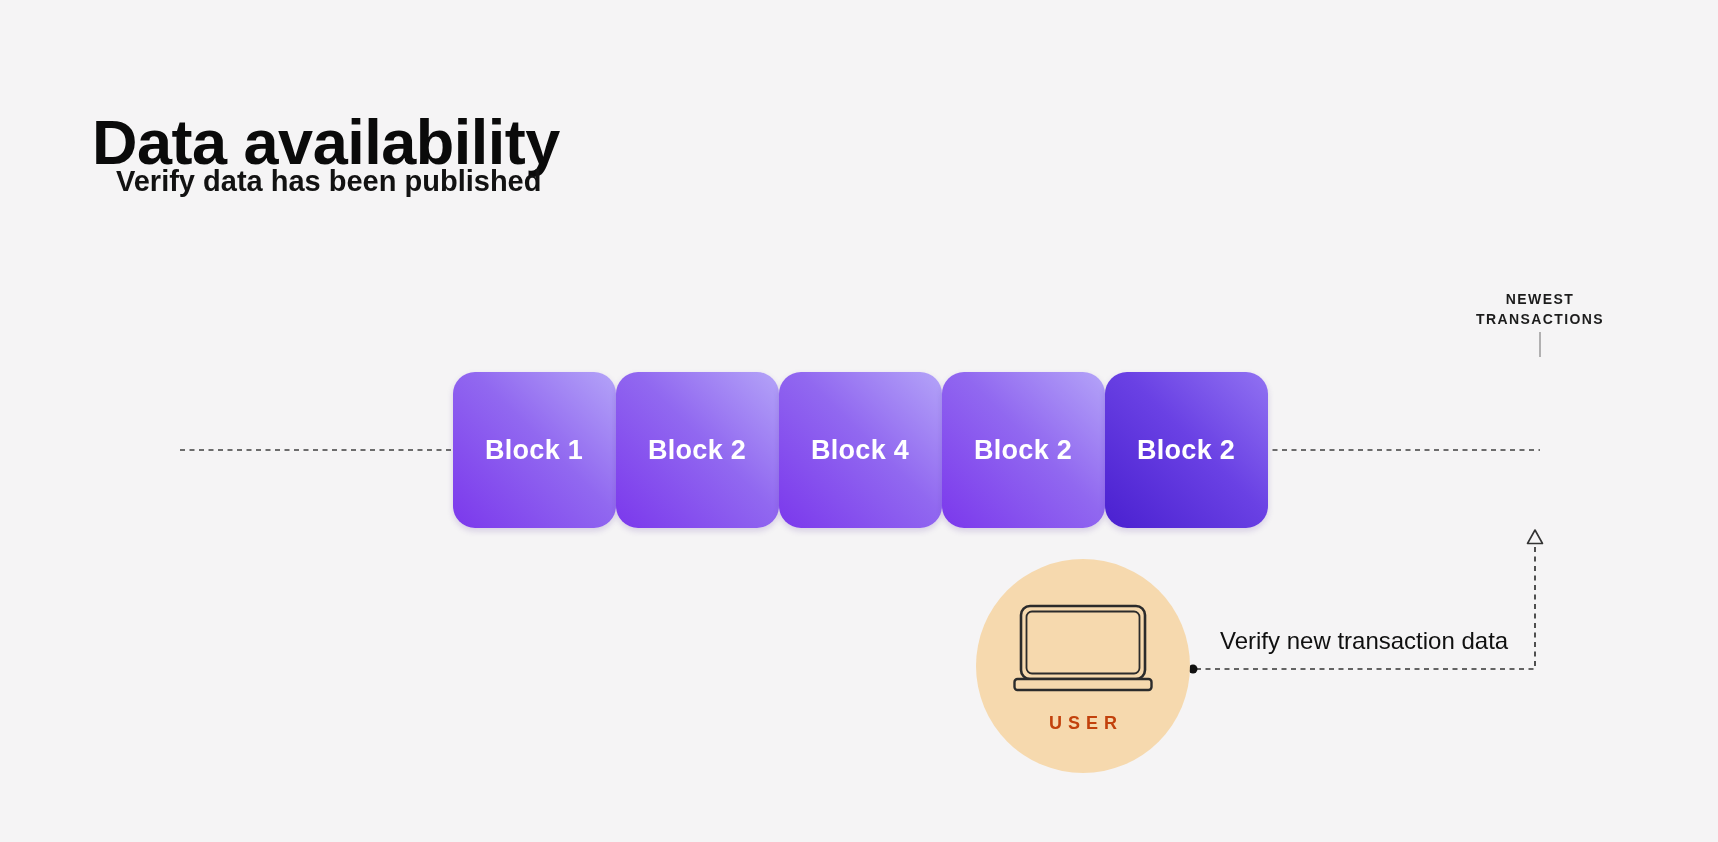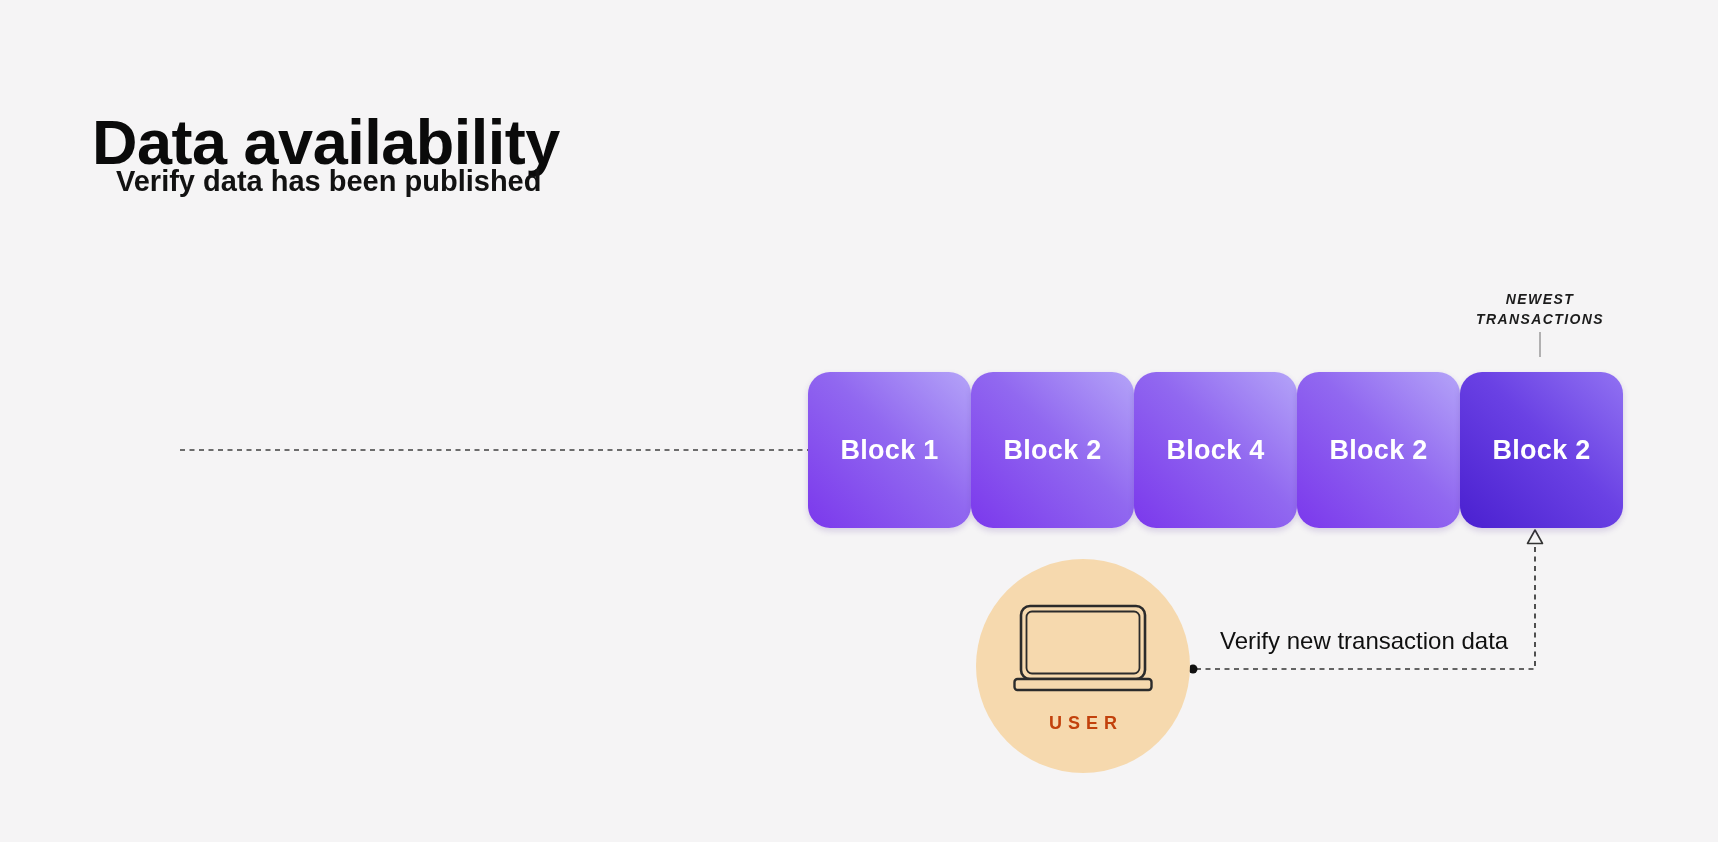--- a/index.html
+++ b/index.html
@@ -15,39 +15,39 @@
     font-size:63px; font-weight:700; letter-spacing:-0.5px;
     color:#0a0a0a; line-height:1.1;
   }
   .page-subtitle{
     position:absolute; left:93px; top:163px;
     font-size:29px; font-weight:700; color:#121212; line-height:1.3;margin-left:23px;
   }
   
   .blocks-row{
     position:absolute; left:97px; top:372px; width:1526px; height:156px;
-    display:flex; justify-content:flex-end; z-index:2;
+    display:flex; justify-content:center; z-index:2;
   }
   .block{
     width:163px; height:156px; border-radius:22px;
     background:linear-gradient(45deg,#7B38EC 0%,#9168F0 55%,#B4A4F8 100%);
     display:flex; align-items:center; justify-content:center;
     box-shadow:0 3px 6px rgba(70,35,150,0.18);
   }
   .block.dark{
     background:linear-gradient(45deg,#4A20D0 0%,#6A41E4 55%,#9172F2 100%);
   }
   .block-label{
     color:#ffffff; font-size:27px; font-weight:700; letter-spacing:0.3px;
   }
   
   .newest-label{
     position:absolute; left:1440px; top:289px; width:200px;
     text-align:center; font-size:14px; font-weight:700; color:#1c1c1c;
-    letter-spacing:1.4px; line-height:1.45; white-space:pre-line; z-index:2;font-style:italic;
+    letter-spacing:1.4px; line-height:1.45; white-space:pre-line; z-index:2;
   }
   
   .user-circle{
     position:absolute; left:976px; top:559px; width:214px; height:214px;
     border-radius:50%; background:#F6D9AE; z-index:2;
     display:flex; flex-direction:column; align-items:center; justify-content:center;
   }
   .laptop-wrap{ margin-top:6px; }
   .user-label{
     margin-top:15px; font-size:18px; font-weight:700; letter-spacing:6px;

